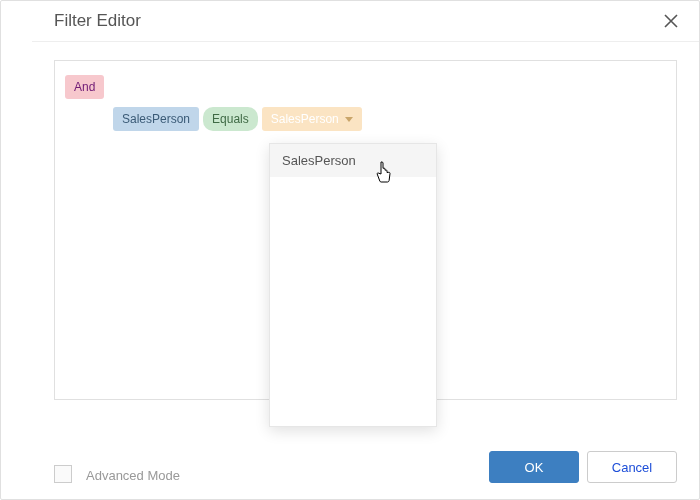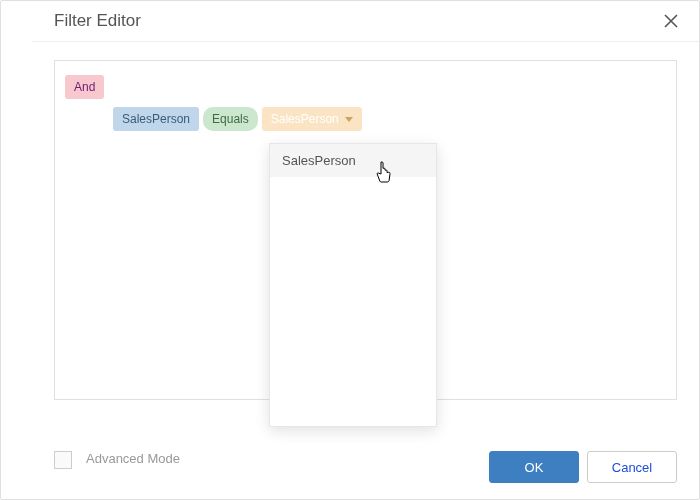--- a/index.html
+++ b/index.html
@@ -115,21 +115,21 @@
   }
   .cursor {
     position: absolute;
     left: 374px;
     top: 160px;
     pointer-events: none;
     color: #000;
   }
   .footer {
     display: flex;
-    align-items: flex-start;
+    align-items: flex-end;
     padding: 10px 22px 16px 22px;
     gap: 8px;
   }
   .checkbox {
     width: 18px;
     height: 18px;
     border: 1px solid #ccc;
     background: #fafafa;
     cursor: pointer;
   }

